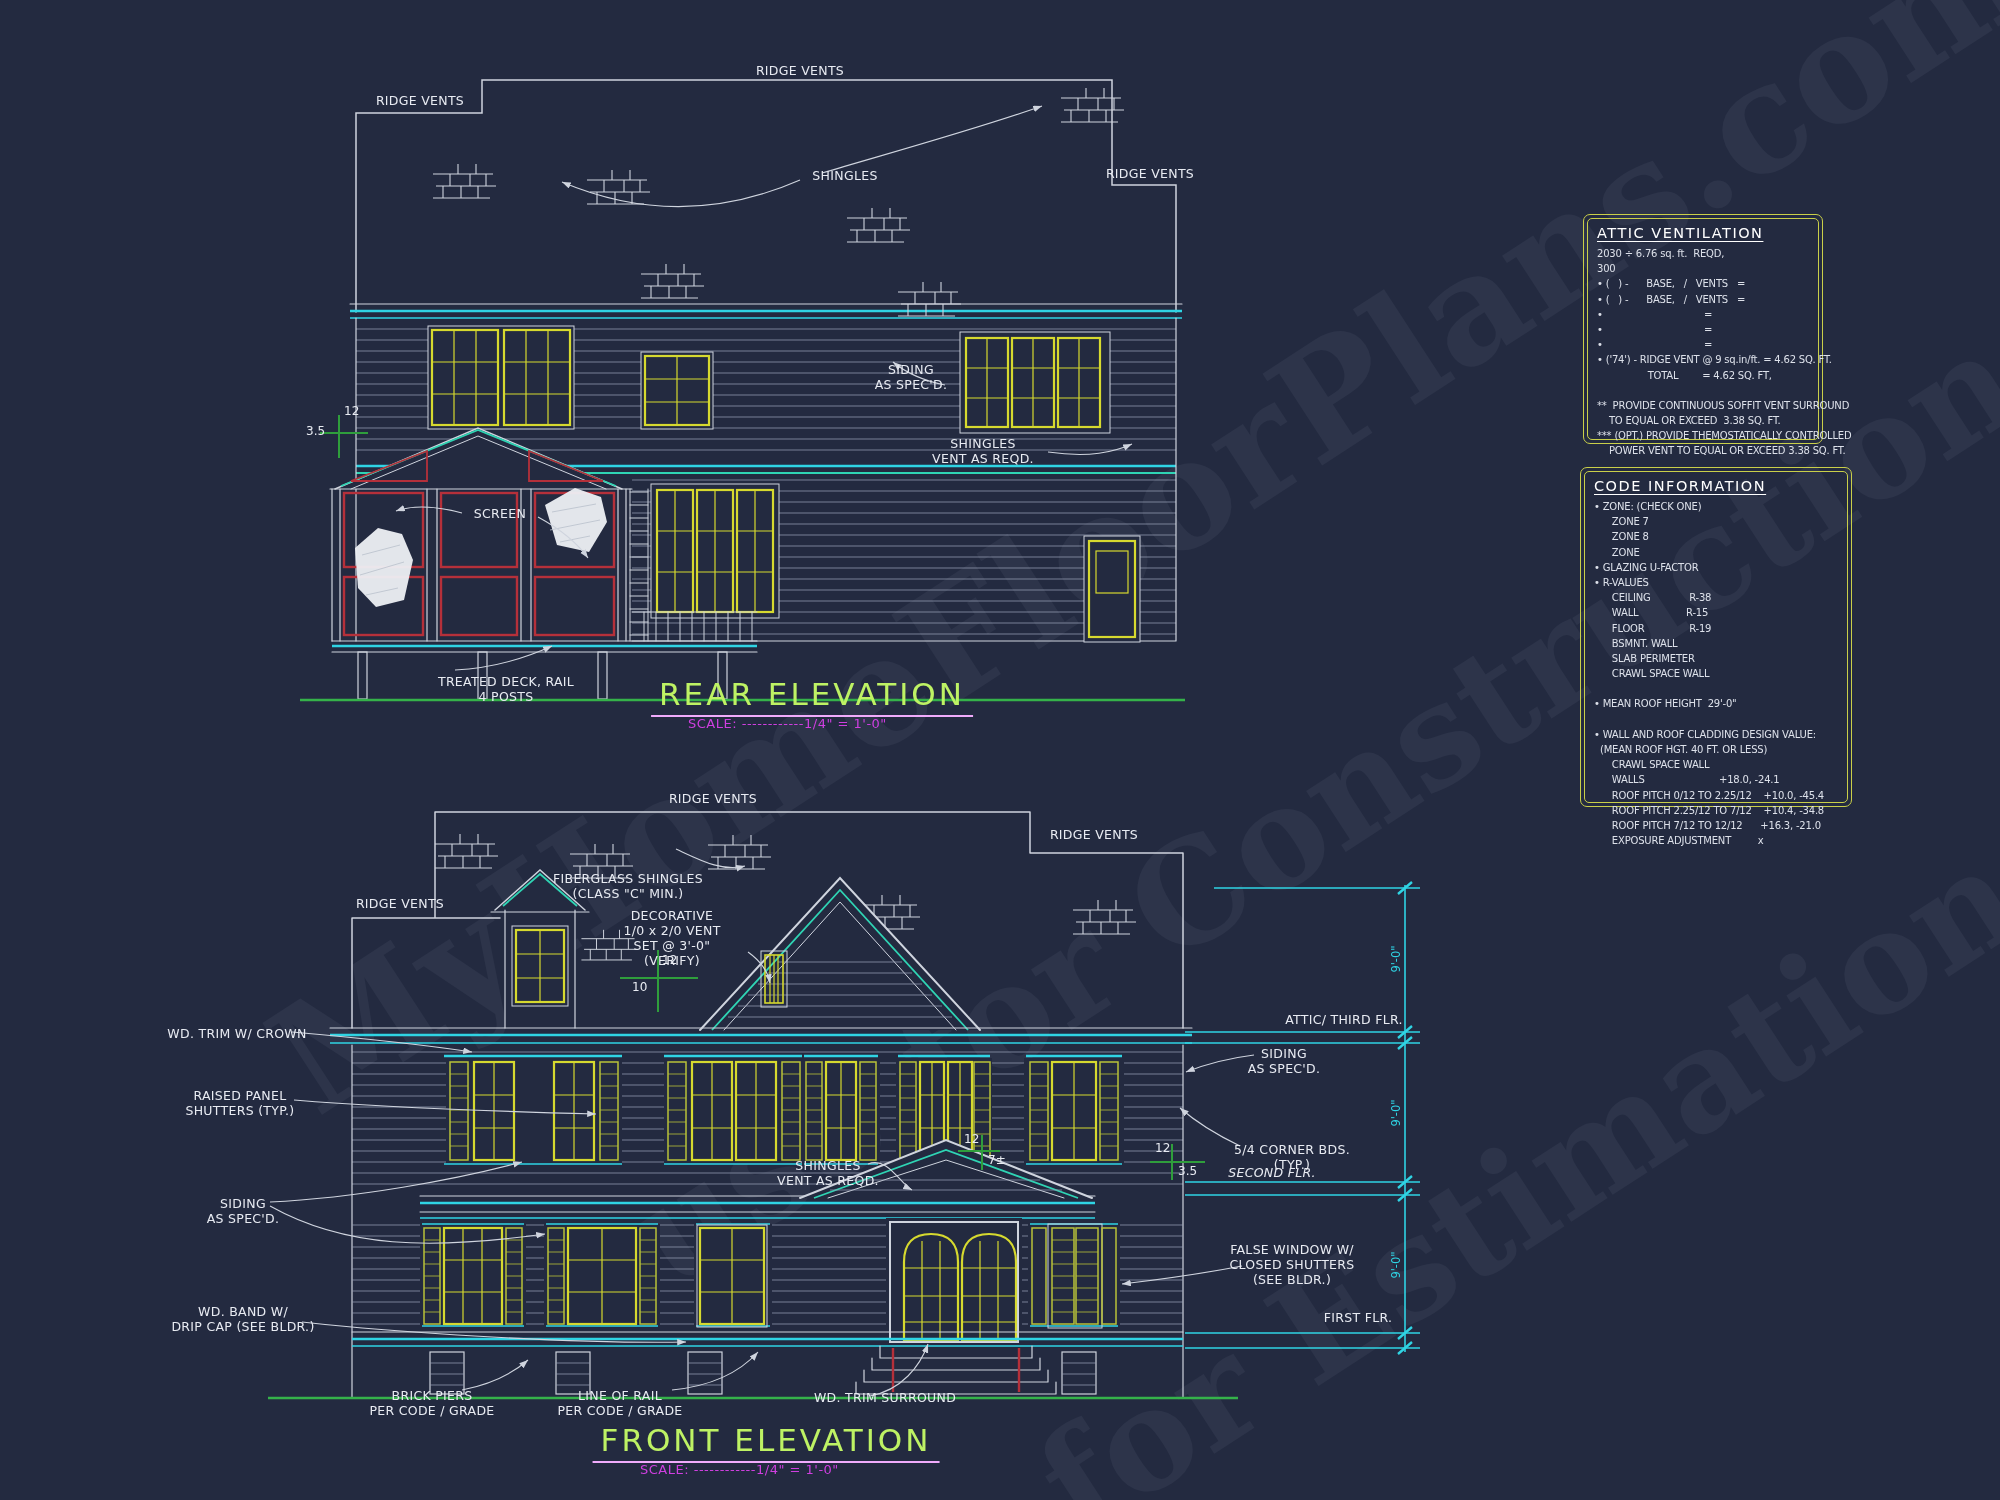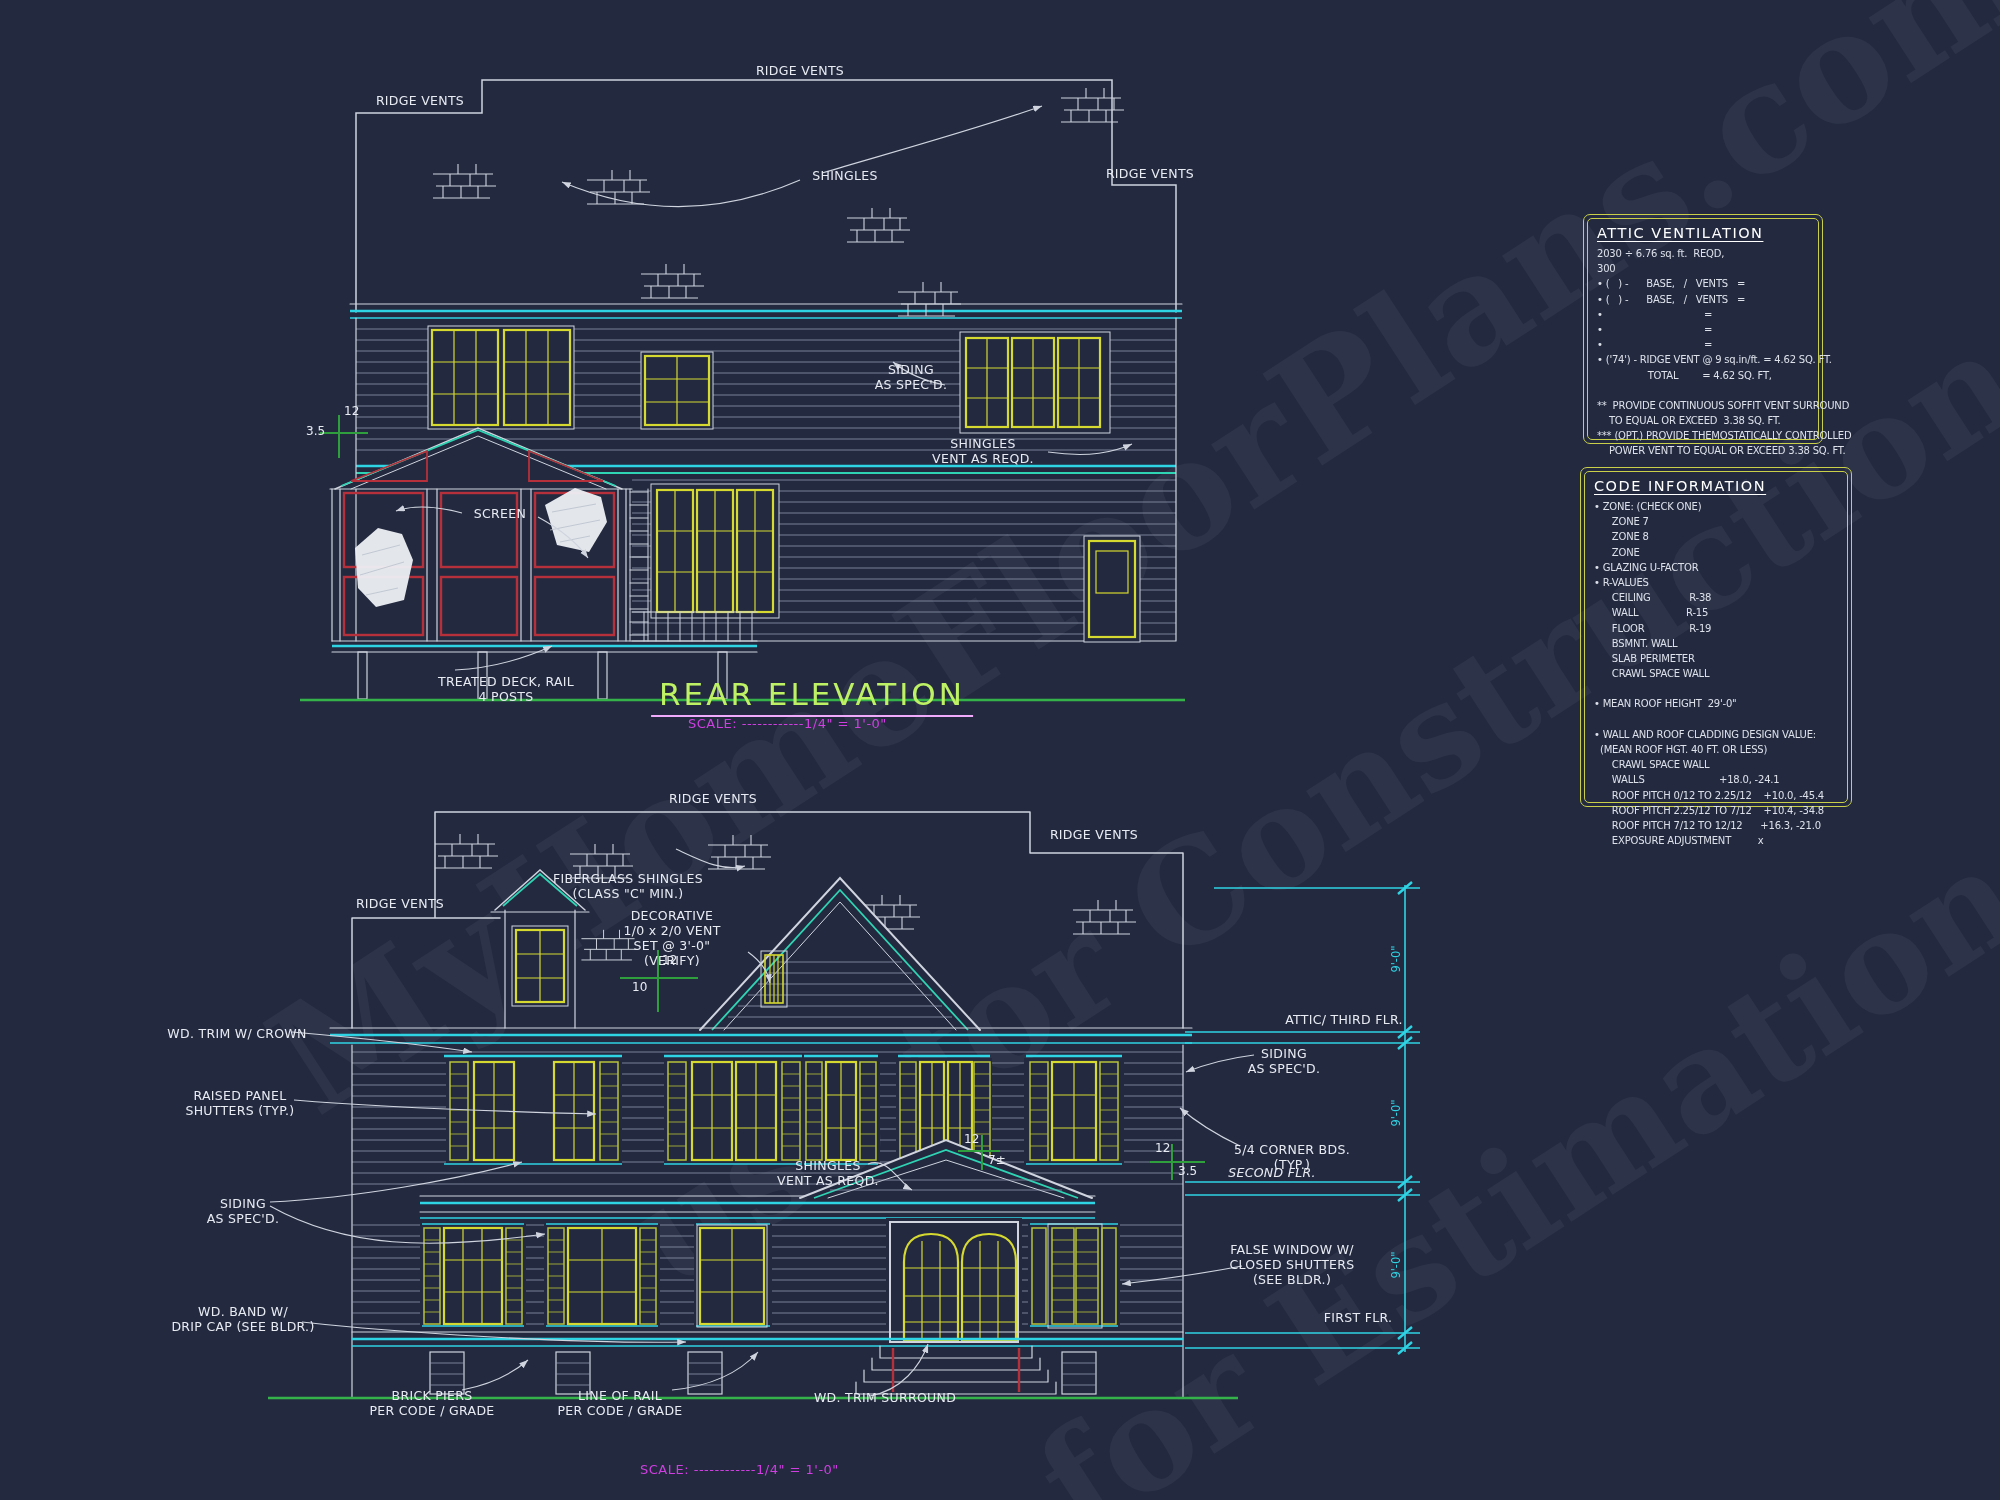--- a/index.html
+++ b/index.html
@@ -441,20 +441,21 @@
   <div class="callout" style="left:1358px;top:1310px;">FIRST FLR.</div>
   <span class="pitch-num" style="left:662px;top:953px;">12</span>
   <span class="pitch-num" style="left:632px;top:980px;">10</span>
   <span class="pitch-num" style="left:964px;top:1132px;">12</span>
   <span class="pitch-num" style="left:988px;top:1153px;">7±</span>
   <span class="pitch-num" style="left:1155px;top:1141px;">12</span>
   <span class="pitch-num" style="left:1178px;top:1164px;">3.5</span>
   <div class="dim-label" style="left:1382px;top:952px;">9'-0"</div>
   <div class="dim-label" style="left:1382px;top:1106px;">9'-0"</div>
   <div class="dim-label" style="left:1382px;top:1258px;">9'-0"</div>
+  <div class="title" style="left:766px;top:1422px;">FRONT ELEVATION</div>
   <div class="scale" style="left:640px;top:1462px;">SCALE: ------------1/4" = 1'-0"</div>
 
   <div class="panel" style="left:1583px;top:214px;width:240px;height:230px;">
     <div class="panel-inner">
       <div class="panel-title">ATTIC VENTILATION</div>
       <div class="panel-lines">
           <div>2030 ÷ 6.76 sq. ft.  REQD,</div>
           <div>300</div>
           <div>• (   ) -      BASE,   /   VENTS   =</div>
           <div>• (   ) -      BASE,   /   VENTS   =</div>

